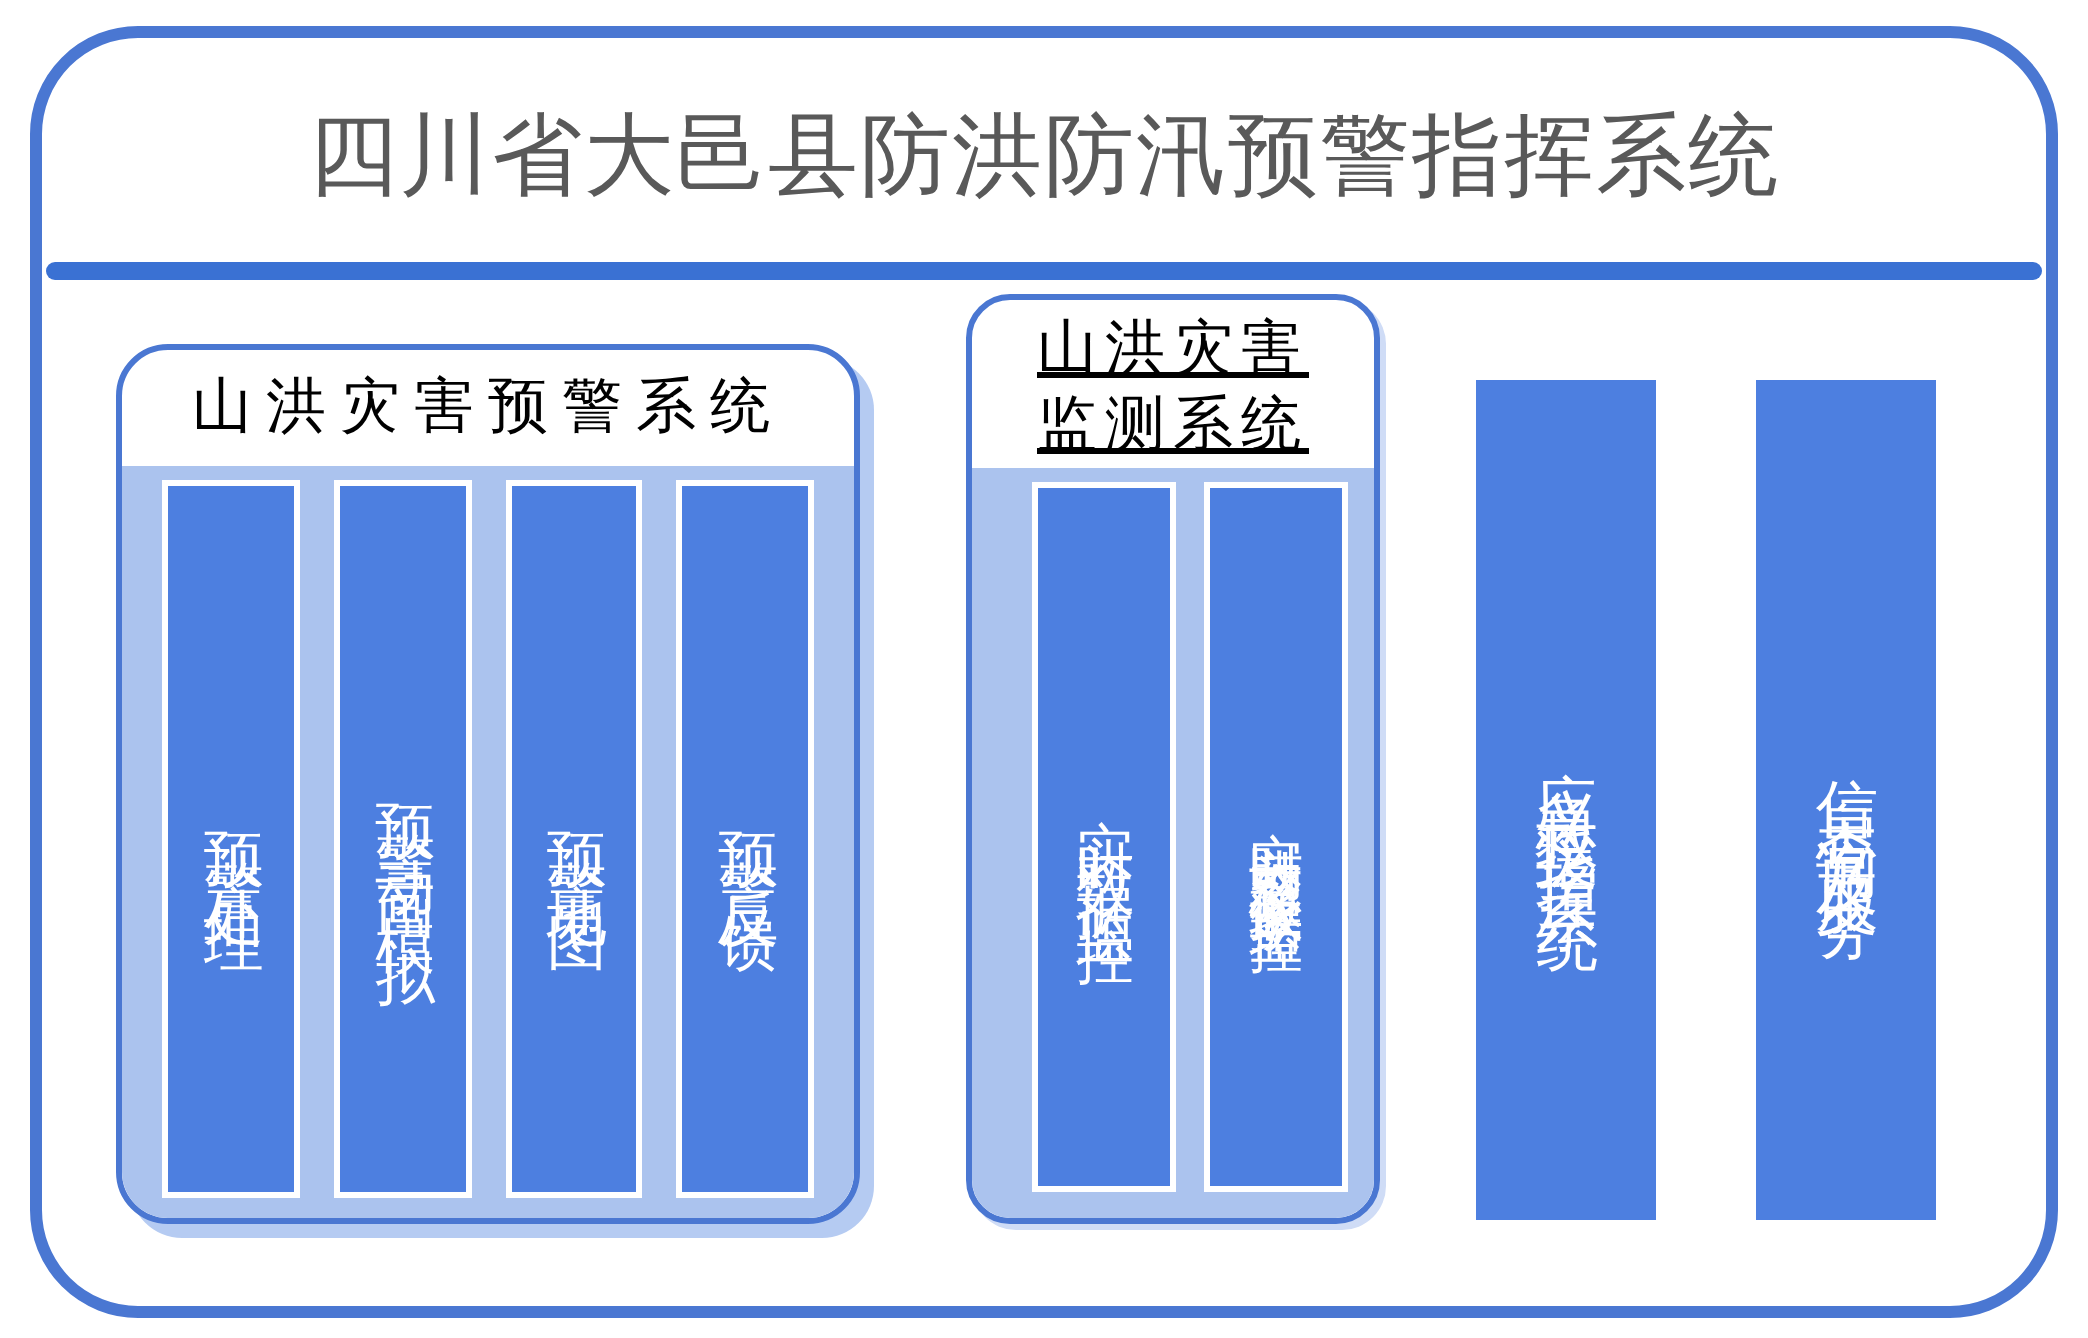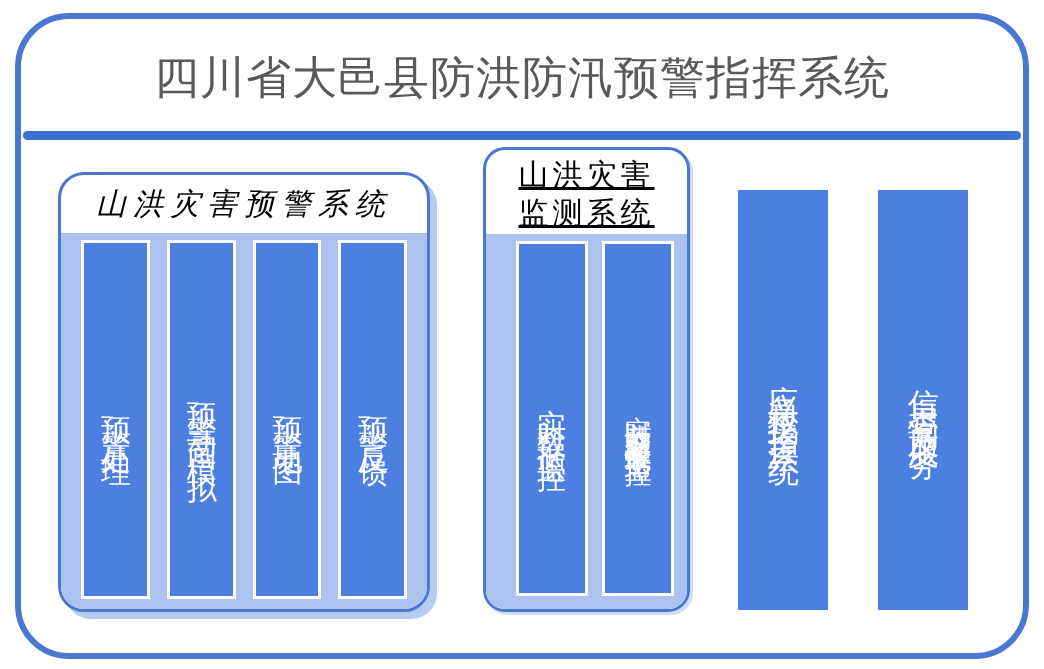--- a/index.html
+++ b/index.html
@@ -32,21 +32,21 @@
   }
   .panel-monitor{
     left:483px;top:147px;width:207px;height:465px;border-radius:22px;
     box-shadow:3px 3px 0 #cfdcf6;
   }
   .panel-title{
     font-family:"Liberation Serif","DejaVu Serif",serif;
     color:#000000;text-align:center;
   }
   .panel-warning .panel-title{
-    height:58px;line-height:58px;font-size:30px;letter-spacing:7px;font-style:italic;
+    height:58px;line-height:58px;font-size:30px;letter-spacing:7px;
   }
   .panel-monitor .panel-title{
     width:152px;margin:6px auto 2px;font-size:30px;line-height:38px;letter-spacing:4px;text-decoration:underline;
   }
   .bars{
     flex:1;background:#abc3ee;display:flex;
   }
   .panel-warning .bars{gap:17px;padding:7px 20px 10px;}
   .panel-monitor .bars{gap:14px;padding:7px 13px 13px 30px;}
   .bar{

